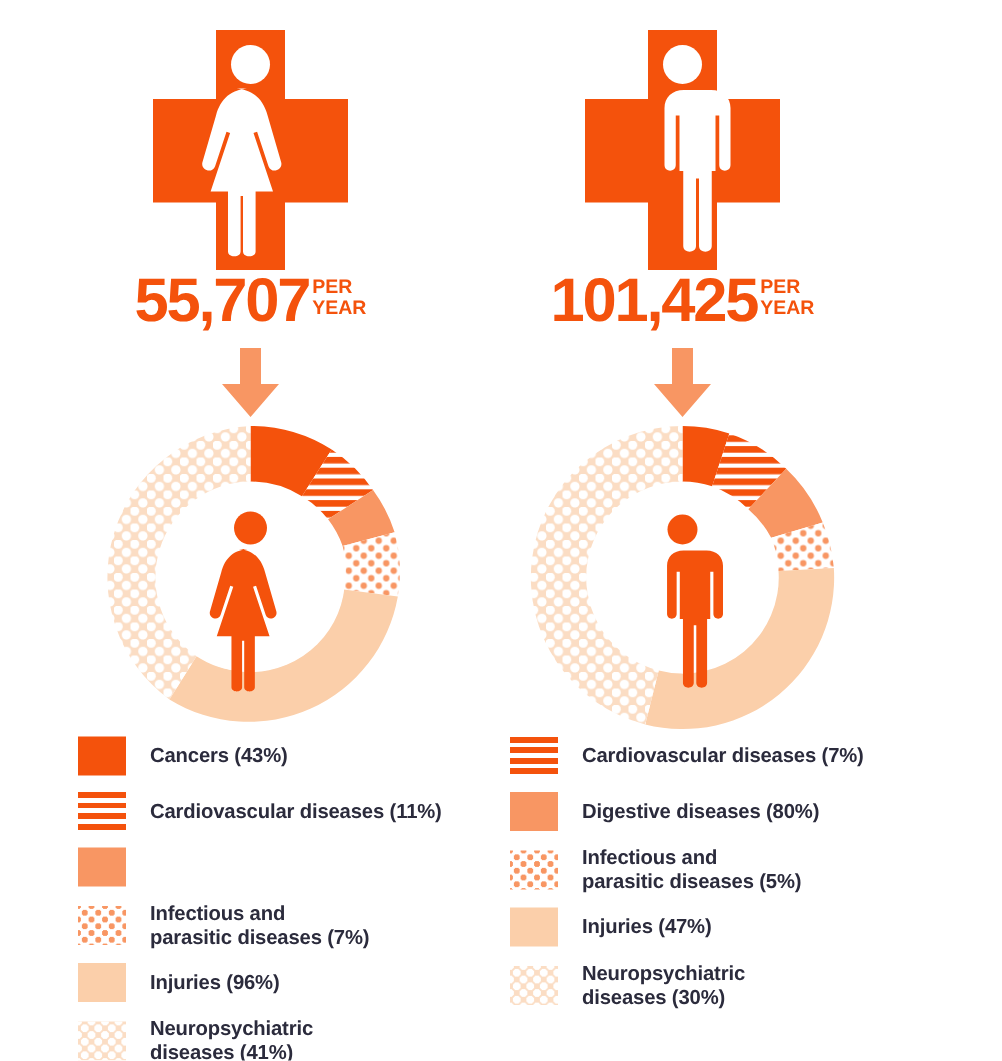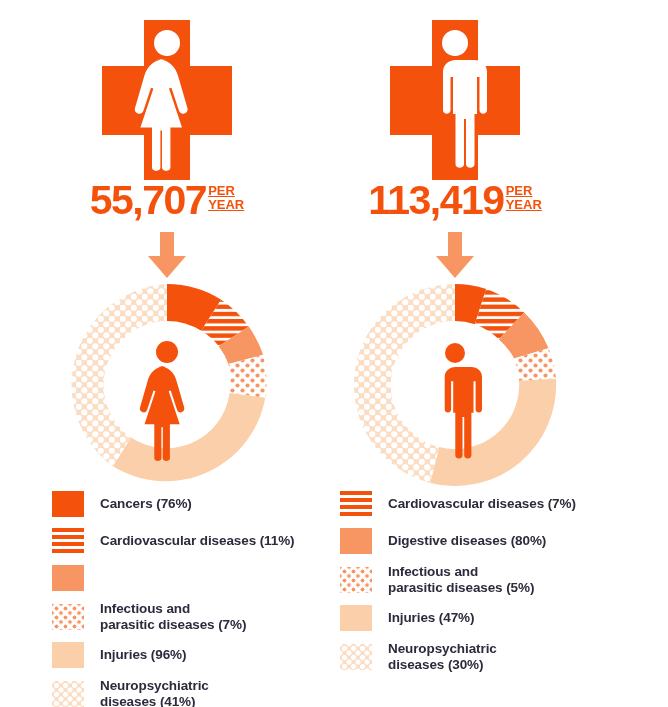--- a/index.html
+++ b/index.html
@@ -60,21 +60,20 @@
     font-family: "Liberation Sans", sans-serif;
   }
   .stat-unit {
     font-size: 13px;
     font-weight: bold;
     color: #F4520C;
     line-height: 13.5px;
     margin-top: 6px;
     margin-left: 2px;
     letter-spacing: 0px;
-    text-decoration: underline;
   }
 
   
   .arrow-wrap {
     position: absolute;
     top: 232px;
     left: 0;
     width: 334px;
     height: 46px;
     display: flex;
@@ -219,21 +218,21 @@
         <g fill="#F4520C">
           <circle cx="102" cy="69" r="11"></circle>
           <path d="M102 83 c-11 0 -17 6 -19.5 15.5 l-7.5 26 c-1.3 4.6 5.5 7 7.1 2.4 l6.4 -19.4 2 0.7 -11 33 h9.8 v34 c0 3.7 7.1 3.7 7.1 0 v-31 h1.4 v31 c0 3.7 7.1 3.7 7.1 0 v-34 h9.8 l-11 -33 2 -0.7 6.4 19.4 c1.6 4.6 8.4 2.2 7.1 -2.4 l-7.5 -26 c-2.5 -9.5 -8.5 -15.5 -19.5 -15.5 Z"></path>
         </g>
       </svg>
     </div>
 
     <div class="legend">
       <div class="legend-row">
         <div class="legend-swatch sw-solid"></div>
-        <div class="legend-label">Cancers (76%)</div>
+        <div class="legend-label">Cancers (43%)</div>
       </div>
       <div class="legend-row">
         <div class="legend-swatch sw-stripes"></div>
         <div class="legend-label">Cardiovascular diseases (11%)</div>
       </div>
       <div class="legend-row">
         <div class="legend-swatch sw-medium"></div>
       </div>
       <div class="legend-row">
         <div class="legend-swatch sw-dots"></div>
@@ -258,21 +257,21 @@
       <svg class="cross-svg" width="130" height="160" viewBox="0 0 130 160">
         <path d="M42 0 H88 V46 H130 V115 H88 V160 H42 V115 H0 V46 H42 Z" fill="#F4520C"></path>
         <g fill="#ffffff">
           <circle cx="65" cy="23" r="13"></circle>
           <path d="M46 40 h38 c8 0 13 5 13 12 v38 c0 5 -7.5 5 -7.5 0 v-33 h-2.5 v37 h-2.5 v50 c0 5 -8.5 5 -8.5 0 v-45 h-2 v45 c0 5 -8.5 5 -8.5 0 v-50 h-2.5 v-37 h-2.5 v33 c0 5 -7.5 5 -7.5 0 v-38 c0 -7 5 -12 13 -12 Z"></path>
         </g>
       </svg>
     </div>
 
     <div class="stat-row">
-      <span class="stat-number">113,419</span>
+      <span class="stat-number">101,425</span>
       <span class="stat-unit">
         <span>PER</span><br>
         <span>YEAR</span>
       </span>
     </div>
 
     <div class="arrow-wrap">
       <svg width="44" height="46" viewBox="0 0 44 46">
         <path d="M15 0 H29 V24 H41 L22 46 L3 24 H15 Z" fill="#F89663"></path>
       </svg>

